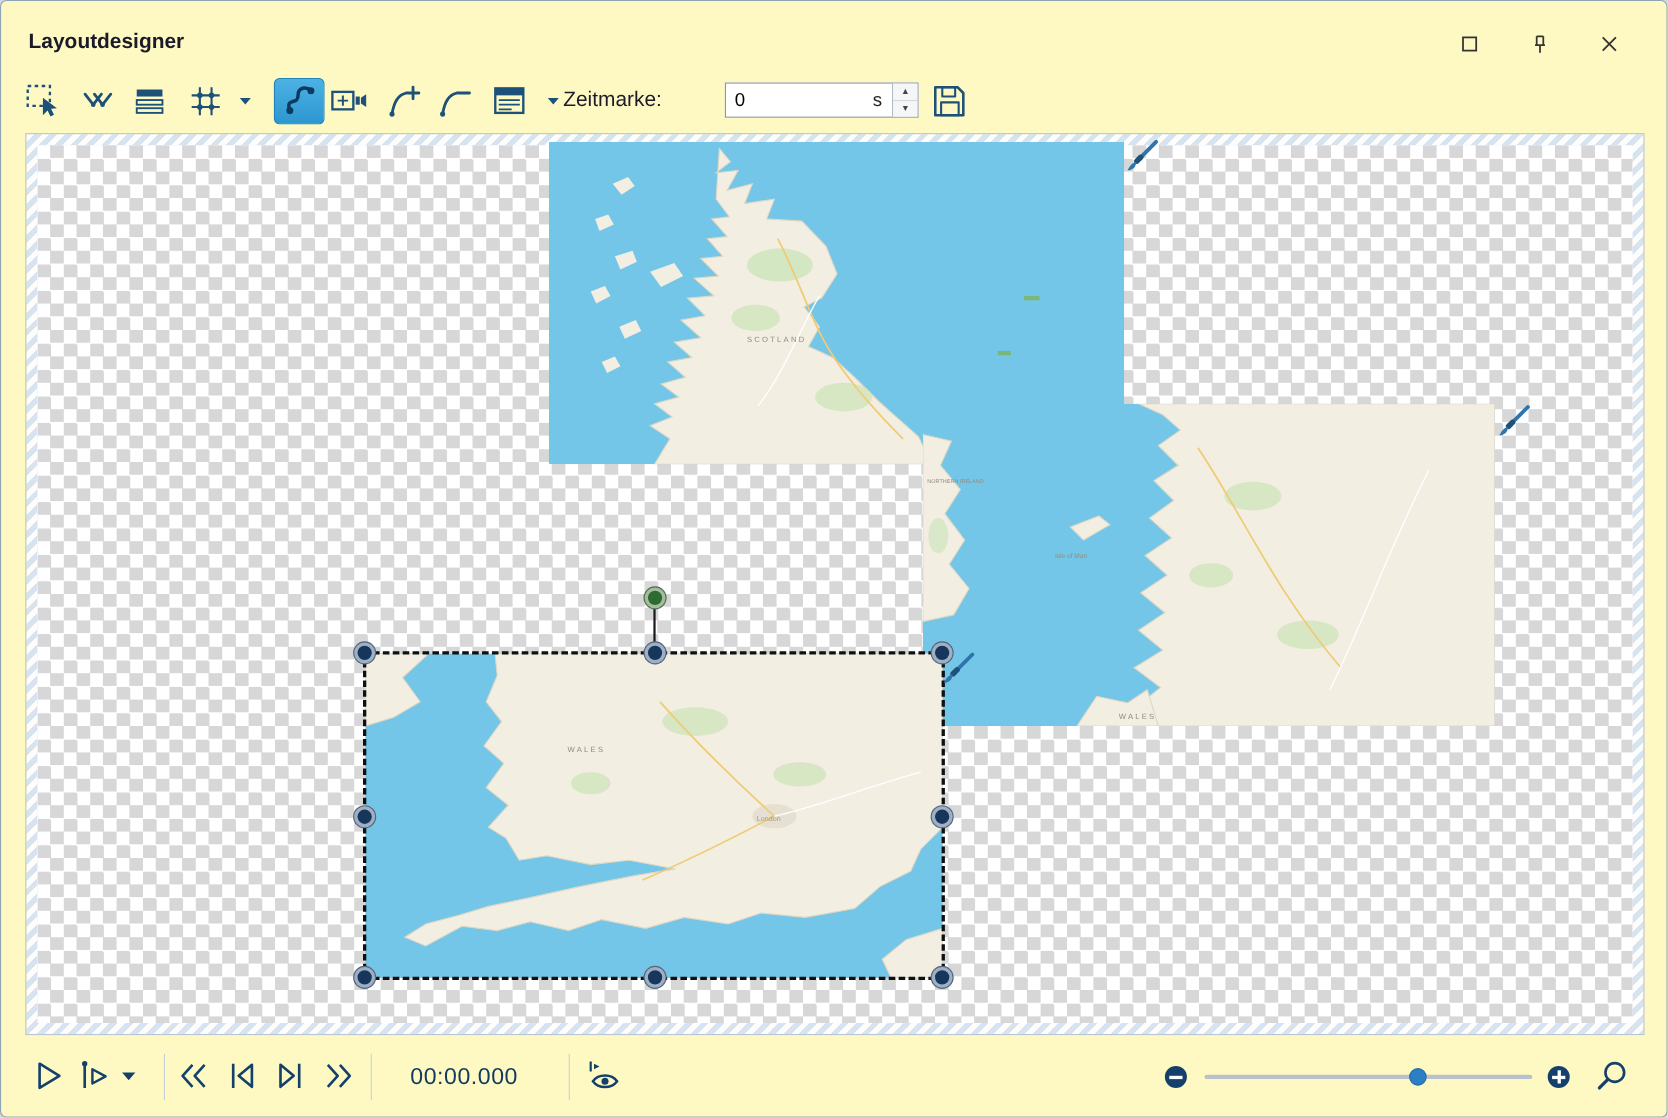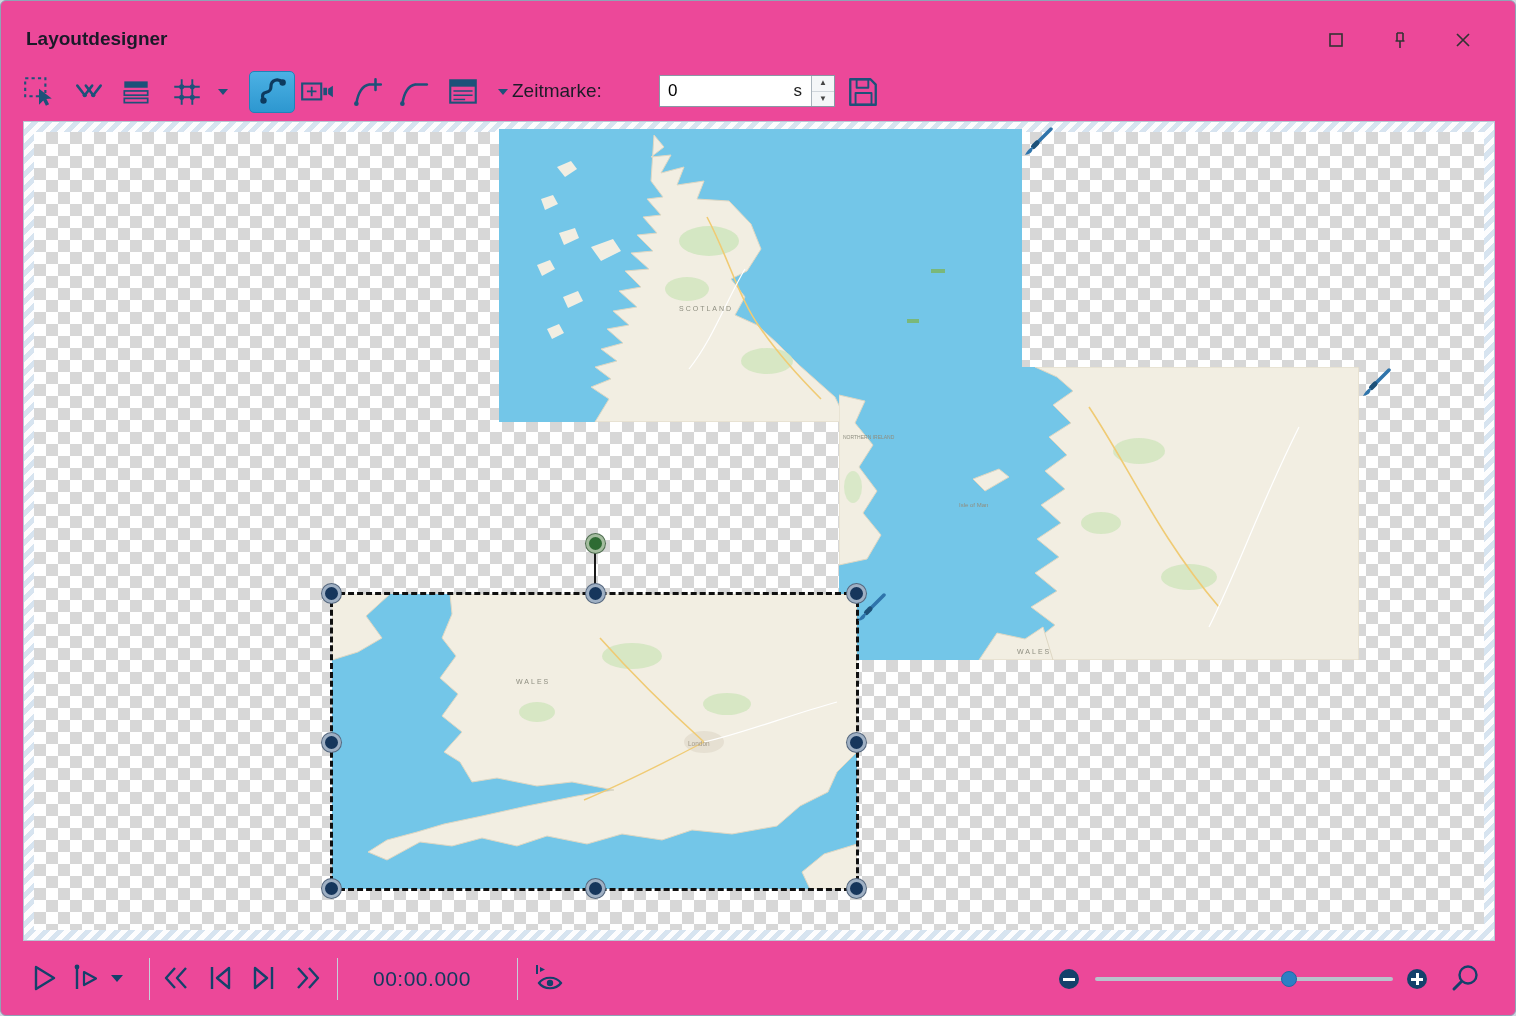--- a/index.html
+++ b/index.html
@@ -1,16 +1,16 @@
 <!DOCTYPE html>
 <html><head>
 <meta charset="utf-8">
 <style>
   html,body{margin:0;padding:0;background:#cfd8e0;font-family:"Liberation Sans",sans-serif;}
-  #window{position:relative;width:1516px;height:1016px;background:#ec4899;border:1px solid #8fa3b6;border-radius:6px;overflow:hidden;box-sizing:border-box;}
+  #window{position:relative;width:1516px;height:1016px;background:#fef9c3;border:1px solid #8fa3b6;border-radius:6px;overflow:hidden;box-sizing:border-box;}
 
   
   .titlebar{position:absolute;top:0;left:0;right:0;height:62px;}
   .win-title{position:absolute;left:25px;top:27px;font-size:19px;font-weight:700;color:#1a1a28;}
   .tb-btn{position:absolute;top:25px;width:28px;height:28px;background:none;border:none;padding:0;cursor:pointer;display:flex;align-items:center;justify-content:center;}
   .tb-btn svg{display:block;}
 
   
   .toolbar{position:absolute;top:62px;left:0;right:0;height:56px;}
   .ticon{position:absolute;top:11px;width:36px;height:36px;background:none;border:none;padding:0;cursor:pointer;display:flex;align-items:center;justify-content:center;}

